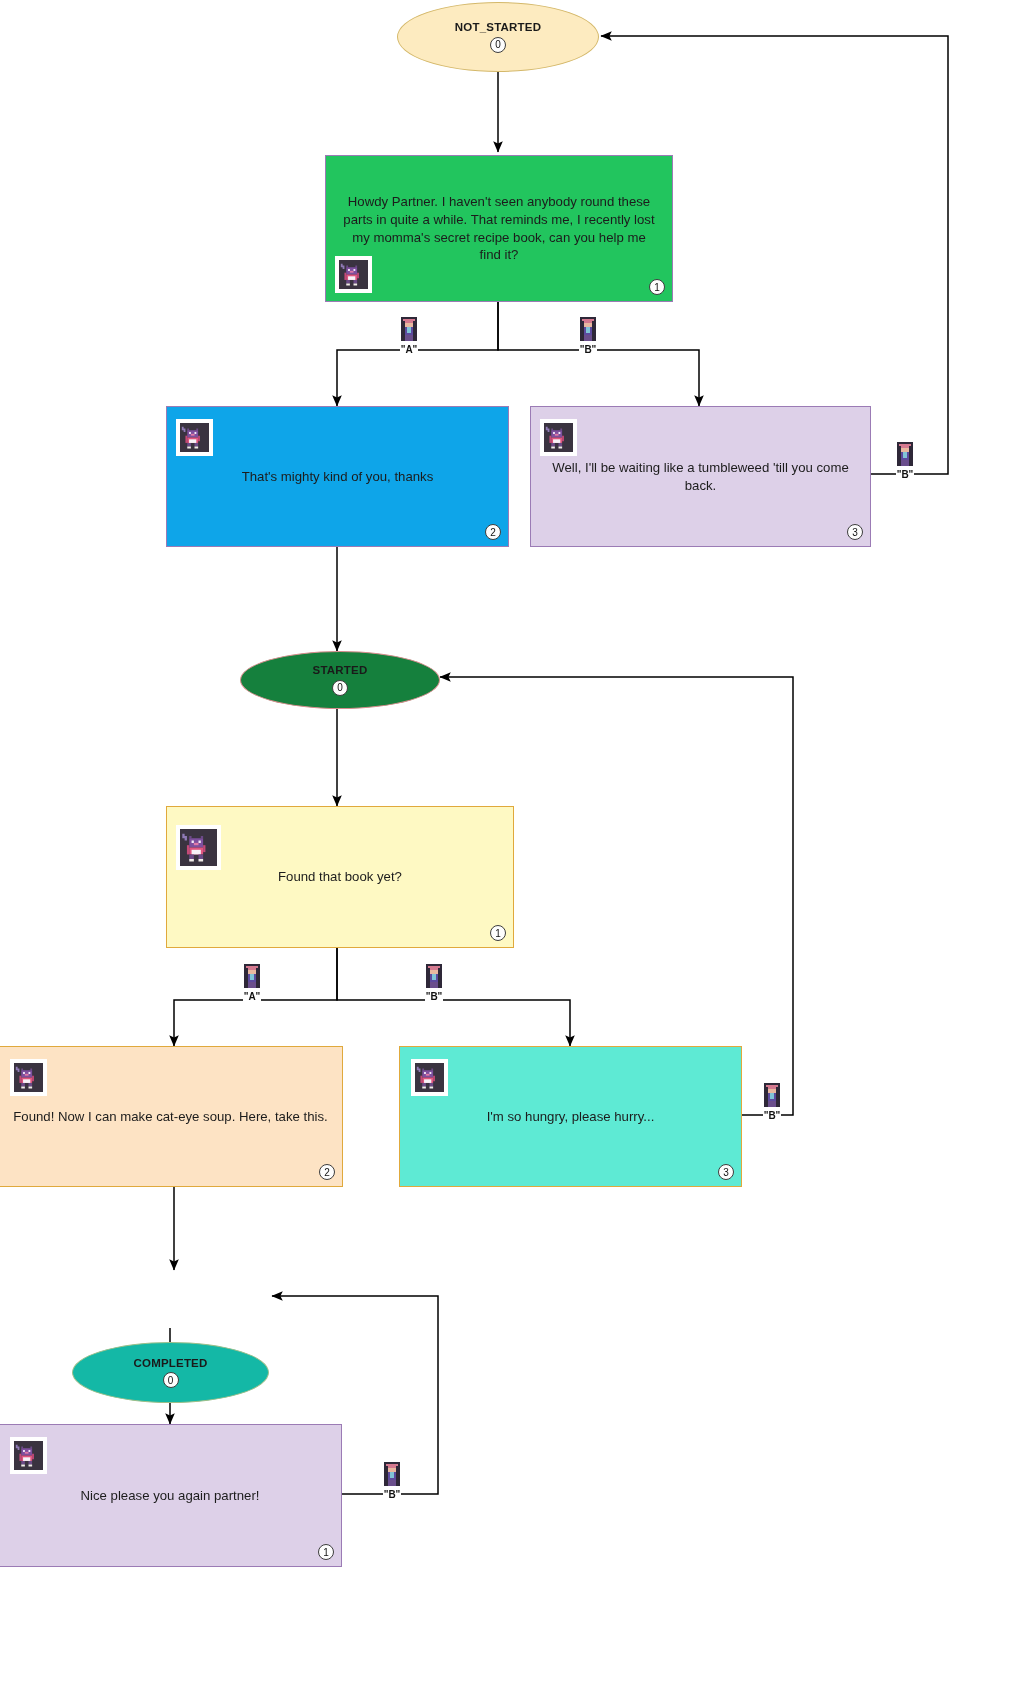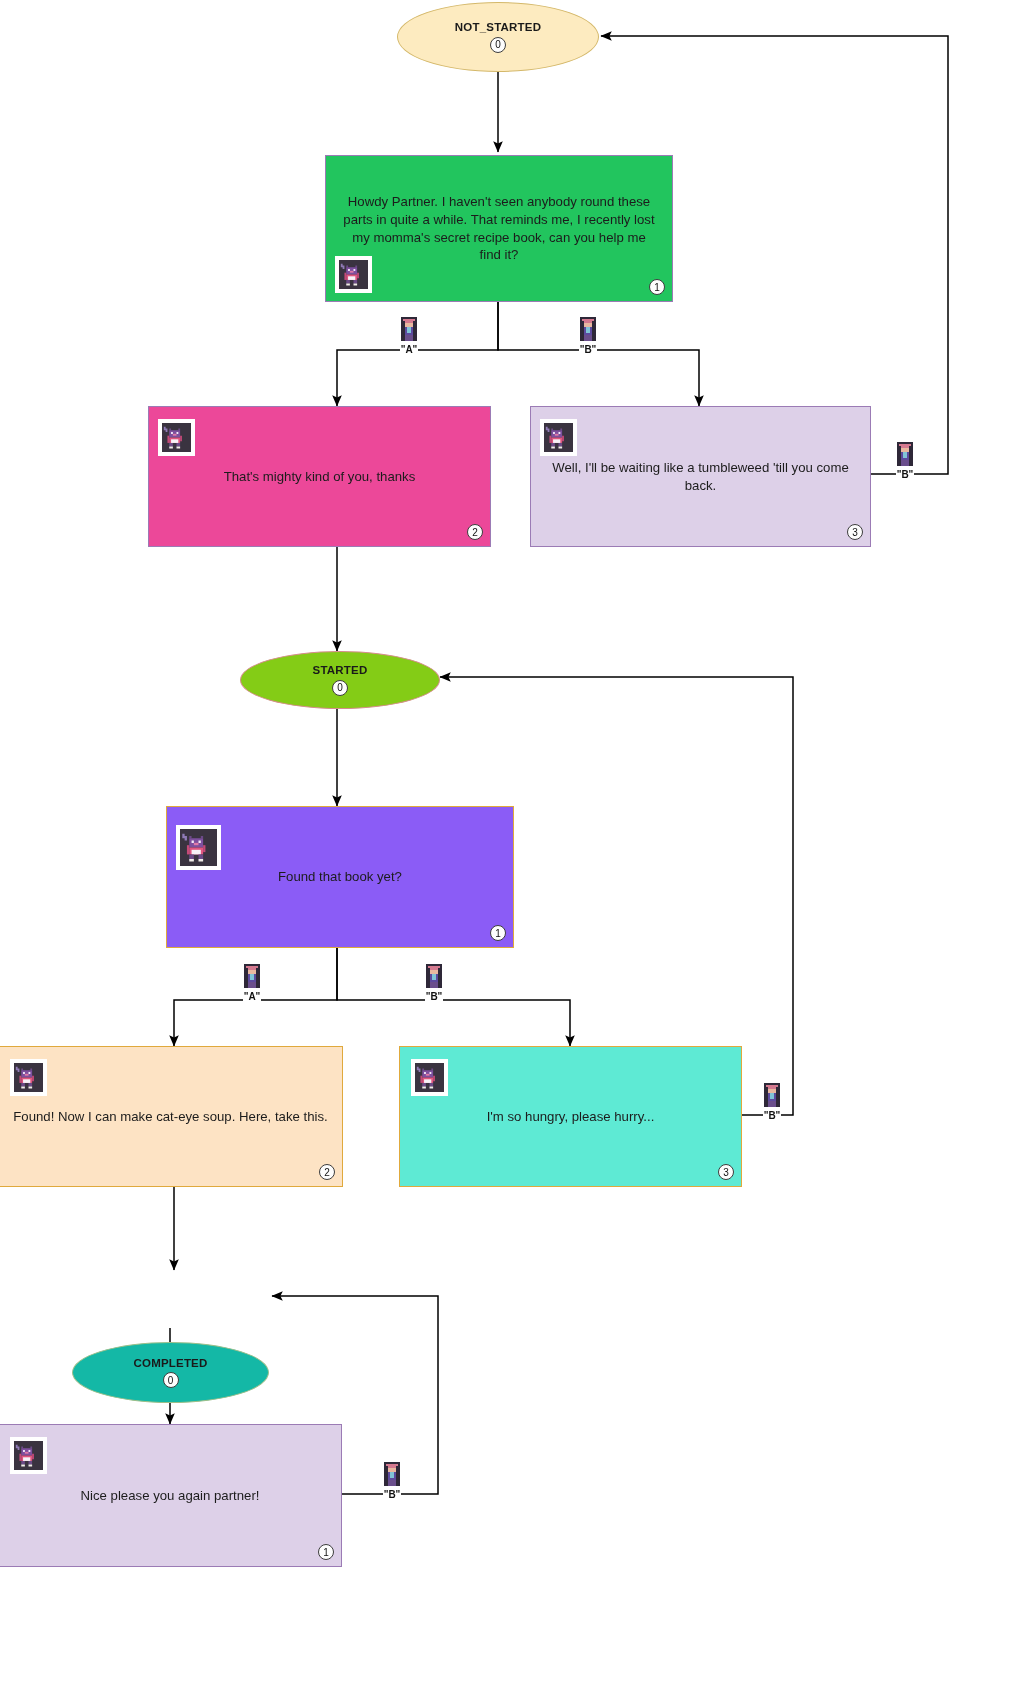--- a/index.html
+++ b/index.html
@@ -92,21 +92,21 @@
 
       <path d="M342,1494 L438,1494 L438,1296 L272,1296"></path>
     </g>
   </svg>
 
   <div class="ellipse" style="left:397px;top:2px;width:202px;height:70px;background:#fdebc0;border:1.3px solid #d4b86a;">
     <div class="st-name">NOT_STARTED</div>
     <div class="badge st-badge">0</div>
   </div>
 
-  <div class="ellipse" style="left:240px;top:651px;width:200px;height:58px;background:#84cc16;border:1.3px solid #d68c8c;">
+  <div class="ellipse" style="left:240px;top:651px;width:200px;height:58px;background:#15803d;border:1.3px solid #d68c8c;">
     <div class="st-name">STARTED</div>
     <div class="badge st-badge">0</div>
   </div>
 
   <div class="ellipse" style="left:72px;top:1342px;width:197px;height:61px;background:#14b8a6;border:1.3px solid #9cbf8a;">
     <div class="st-name">COMPLETED</div>
     <div class="badge st-badge">0</div>
   </div>
 
   <div class="dlg" style="left:325px;top:155px;width:348px;height:147px;background:#22c55e;border-color:#9b7bb5;">
@@ -123,21 +123,21 @@
         <path d="M5 9h4v2h-4z" fill="#f7f2f7"></path>
         <path d="M3 7h1v4h-1z" fill="#c44a78"></path>
         <path d="M10 7h1v3h-1z" fill="#c44a78"></path>
         <path d="M4 11h2v2h-2z M8 11h2v2h-2z" fill="#6b4a86"></path>
         <path d="M4 13h2v1h-2z M8 13h2v1h-2z" fill="#f0ece8"></path>
       </svg>
     </div>
     <div class="badge corner">1</div>
   </div>
 
-  <div class="dlg" style="left:148px;top:406px;width:343px;height:141px;background:#ec4899;border-color:#9b7bb5;">
+  <div class="dlg" style="left:166px;top:406px;width:343px;height:141px;background:#0ea5e9;border-color:#9b7bb5;">
     <div class="body">That's mighty kind of you, thanks</div>
     <div class="sprite" style="left:9px;top:12px;width:37px;height:37px;">
       <svg class="px" width="29" height="29" viewBox="0 0 16 16">
         <rect width="16" height="16" fill="#3a3340"></rect>
         <path d="M1 2h1v1h1v2h-1v-1h-1z" fill="#8f7ab5"></path>
         <path d="M4 3h1v1h-1z M9 3h1v1h-1z" fill="#6b4a86"></path>
         <path d="M4 4h6v4h-6z" fill="#7d4f9e"></path>
         <path d="M5 5h1v1h-1z M8 5h1v1h-1z" fill="#f2e9f7"></path>
         <path d="M6 6h2v1h-2z" fill="#e07aa8"></path>
         <path d="M4 8h6v3h-6z" fill="#e0567f"></path>
@@ -165,21 +165,21 @@
         <path d="M5 9h4v2h-4z" fill="#f7f2f7"></path>
         <path d="M3 7h1v4h-1z" fill="#c44a78"></path>
         <path d="M10 7h1v3h-1z" fill="#c44a78"></path>
         <path d="M4 11h2v2h-2z M8 11h2v2h-2z" fill="#6b4a86"></path>
         <path d="M4 13h2v1h-2z M8 13h2v1h-2z" fill="#f0ece8"></path>
       </svg>
     </div>
     <div class="badge corner">3</div>
   </div>
 
-  <div class="dlg" style="left:166px;top:806px;width:348px;height:142px;background:#8b5cf6;border-color:#e0a93c;">
+  <div class="dlg" style="left:166px;top:806px;width:348px;height:142px;background:#fef9c3;border-color:#e0a93c;">
     <div class="body">Found that book yet?</div>
     <div class="sprite" style="left:9px;top:18px;width:45px;height:45px;">
       <svg class="px" width="37" height="37" viewBox="0 0 16 16">
         <rect width="16" height="16" fill="#3a3340"></rect>
         <path d="M1 2h1v1h1v2h-1v-1h-1z" fill="#8f7ab5"></path>
         <path d="M4 3h1v1h-1z M9 3h1v1h-1z" fill="#6b4a86"></path>
         <path d="M4 4h6v4h-6z" fill="#7d4f9e"></path>
         <path d="M5 5h1v1h-1z M8 5h1v1h-1z" fill="#f2e9f7"></path>
         <path d="M6 6h2v1h-2z" fill="#e07aa8"></path>
         <path d="M4 8h6v3h-6z" fill="#e0567f"></path>

